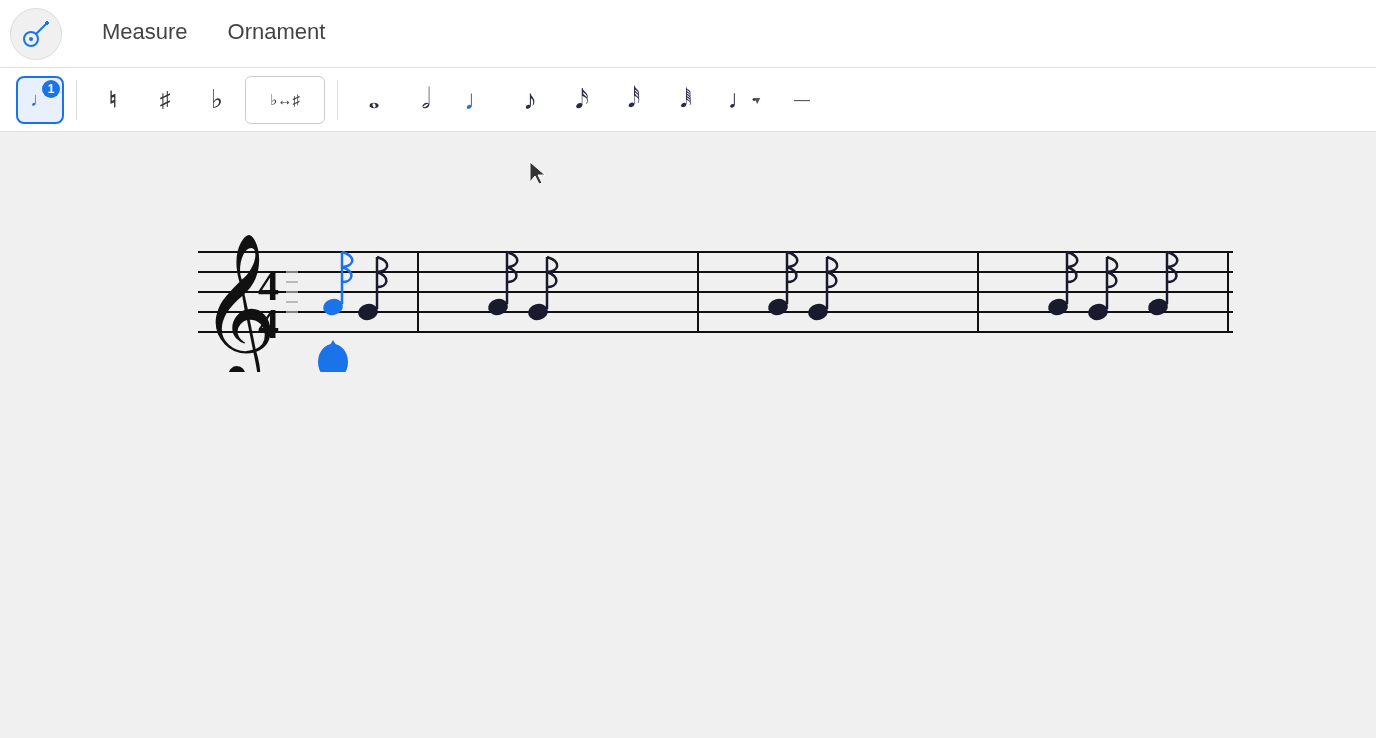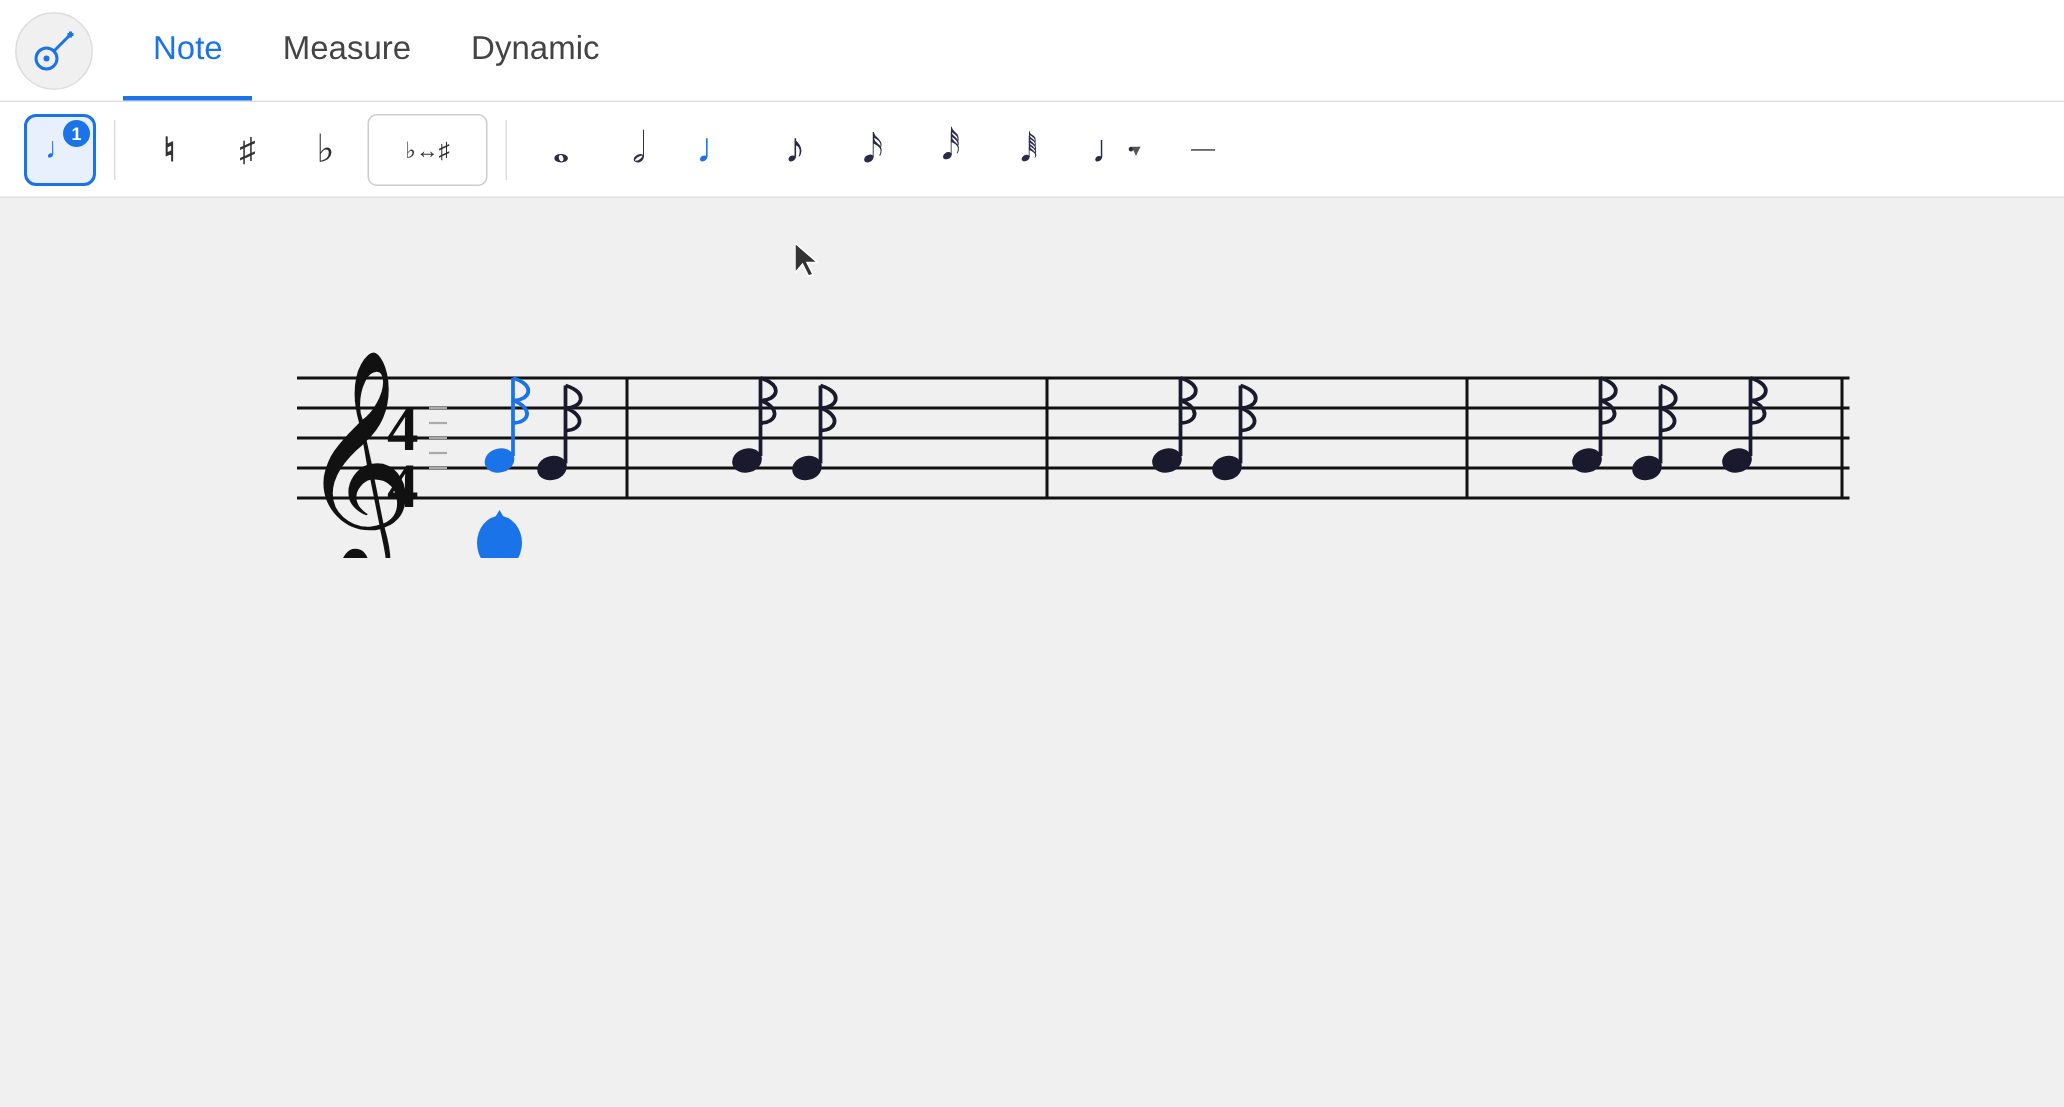--- a/index.html
+++ b/index.html
@@ -158,28 +158,25 @@
     <svg viewBox="0 0 30 30" fill="none">
       <circle cx="10" cy="20" r="7" stroke="#1a73e8" stroke-width="2" fill="none"></circle>
       <line x1="15" y1="15" x2="26" y2="4" stroke="#1a73e8" stroke-width="2"></line>
       <line x1="24" y1="4" x2="28" y2="4" stroke="#1a73e8" stroke-width="2"></line>
       <line x1="26" y1="2" x2="26" y2="6" stroke="#1a73e8" stroke-width="2"></line>
       <circle cx="10" cy="20" r="2" fill="#1a73e8"></circle>
     </svg>
   </button>
 
   <nav class="nav-tabs">
-    <div class="nav-tab active">
-      <span>Note</span>
-    </div>
     <div class="nav-tab">
       <span>Measure</span>
     </div>
     <div class="nav-tab">
-      <span>Dynamic</span>
+      <span>Ornament</span>
     </div>
   </nav>
 </div>
 
 <div id="toolbar">
 
   <button class="toolbar-btn active" style="position:relative; border: 2px solid #1a73e8;">
     <span style="font-size:20px; color:#1a73e8;">♩</span>
     <span class="toolbar-badge">1</span>
   </button>

